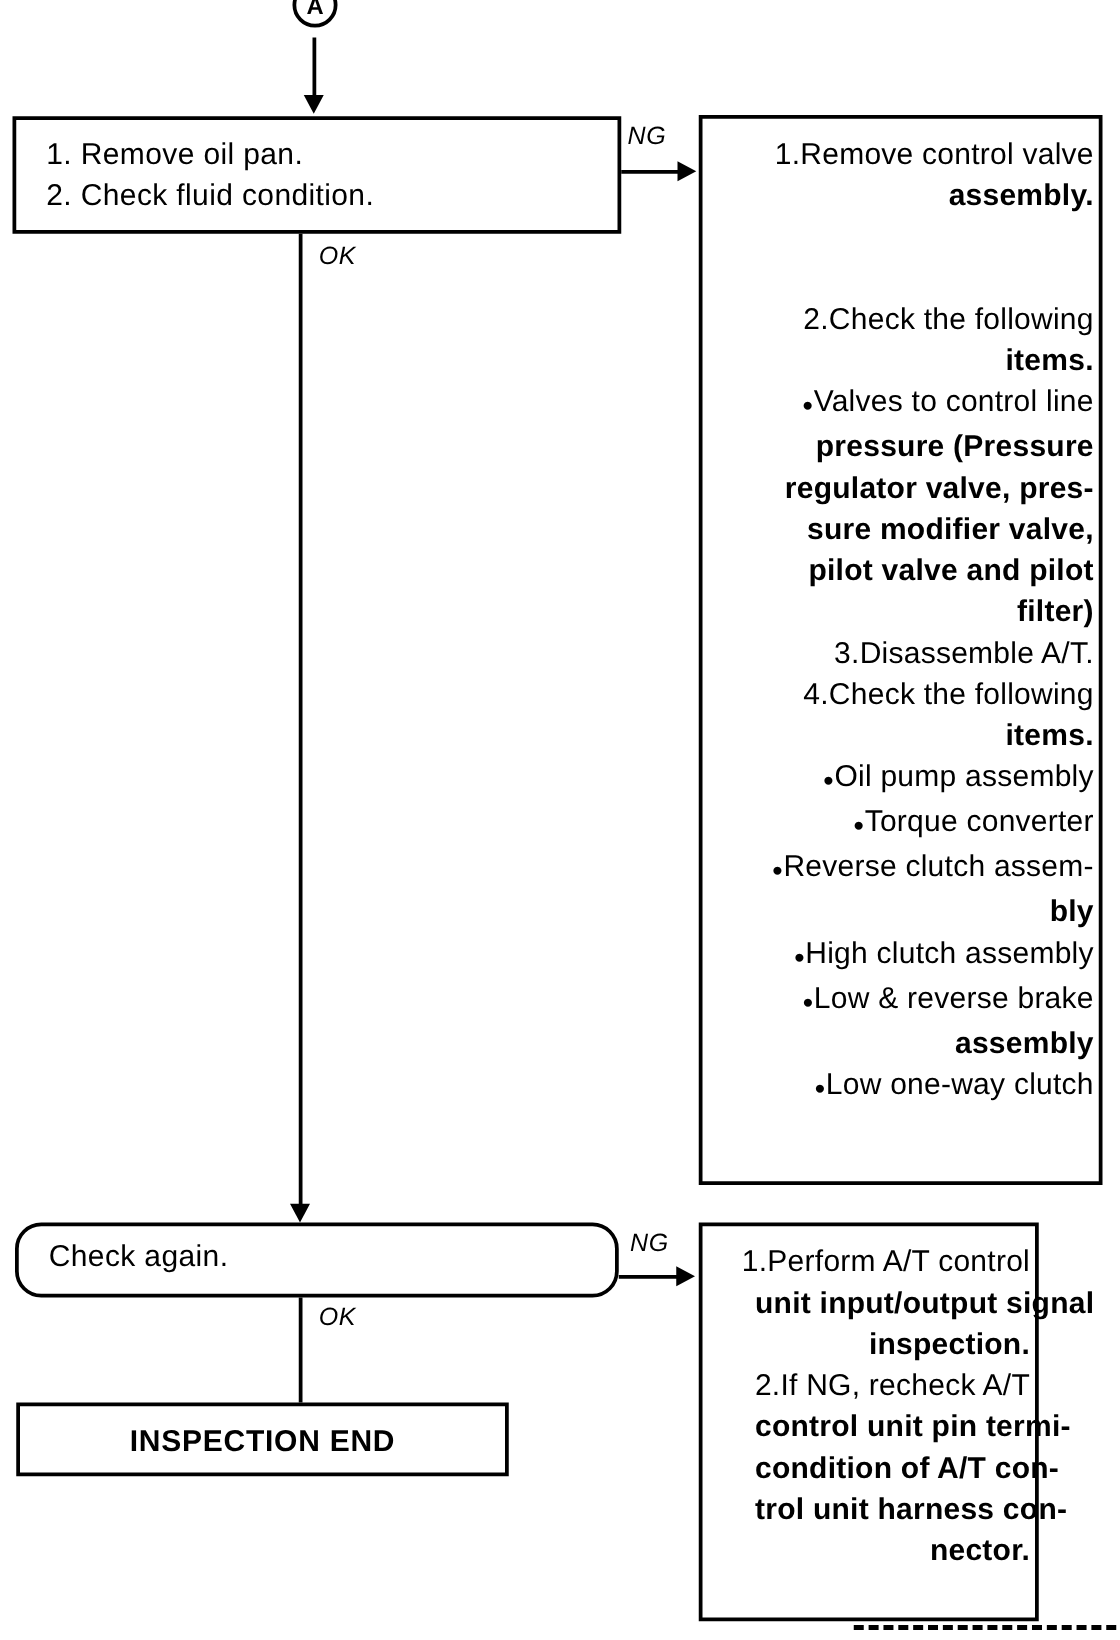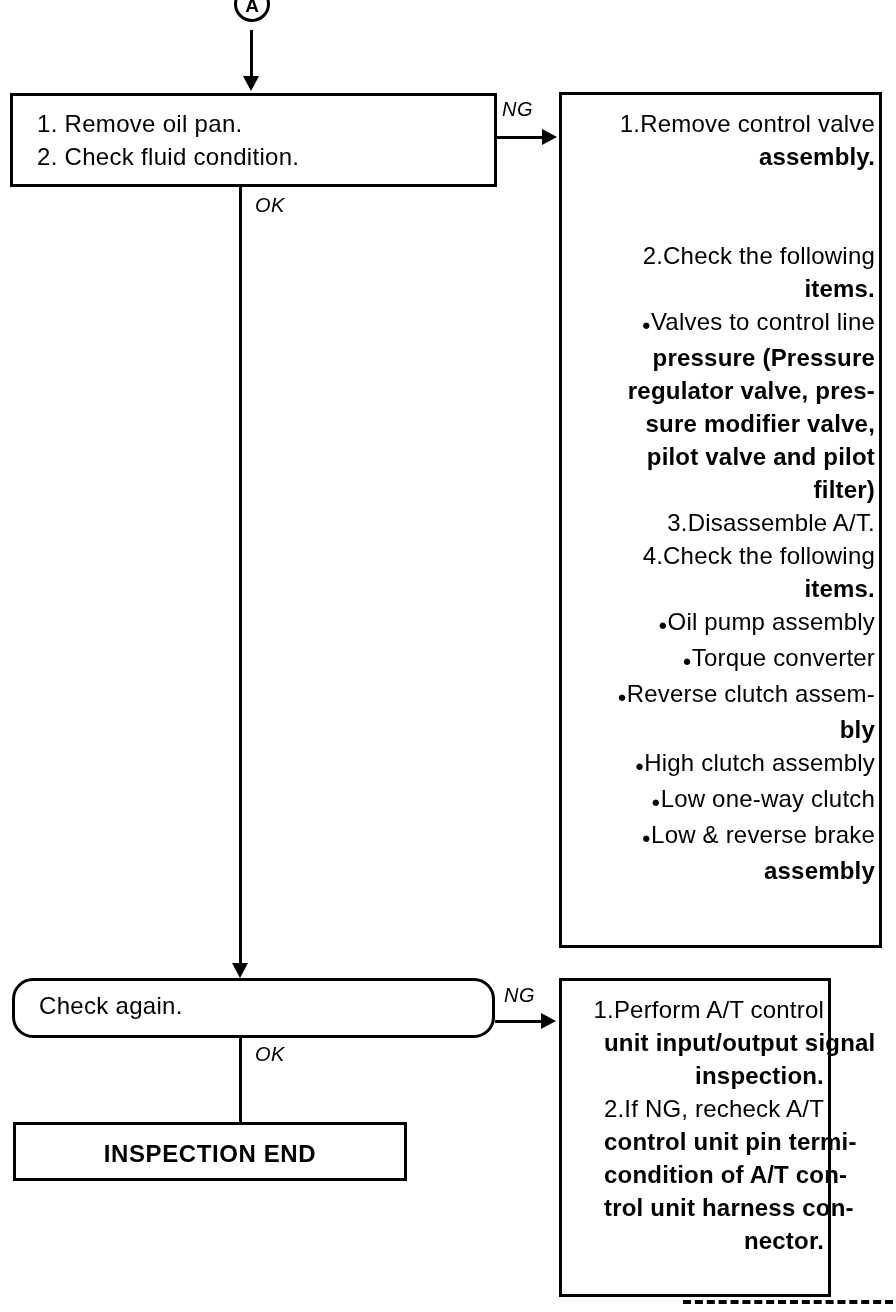--- a/index.html
+++ b/index.html
@@ -116,25 +116,25 @@
         <div class="line"><span class="mk dot">●</span><span>Torque converter</span></div>
       </div>
       <div class="item">
         <div class="line"><span class="mk dot">●</span><span>Reverse clutch assem-</span></div>
         <div class="line cont">bly</div>
       </div>
       <div class="item">
         <div class="line"><span class="mk dot">●</span><span>High clutch assembly</span></div>
       </div>
       <div class="item">
-        <div class="line"><span class="mk dot">●</span><span>Low one-way clutch</span></div>
+        <div class="line"><span class="mk dot">●</span><span>Low &amp; reverse brake</span></div>
+        <div class="line cont">assembly</div>
       </div>
       <div class="item">
-        <div class="line"><span class="mk dot">●</span><span>Low &amp; reverse brake</span></div>
-        <div class="line cont">assembly</div>
+        <div class="line"><span class="mk dot">●</span><span>Low one-way clutch</span></div>
       </div>
     </div>
 
   <div class="rbox" id="rbox2" style="left:559px;top:978px;width:272px;height:319px;">
       <div class="item">
         <div class="line"><span class="mk">1.</span><span>Perform A/T control</span></div>
         <div class="line cont">unit input/output signal</div>
         <div class="line cont">inspection.</div>
       </div>
       <div class="item">

